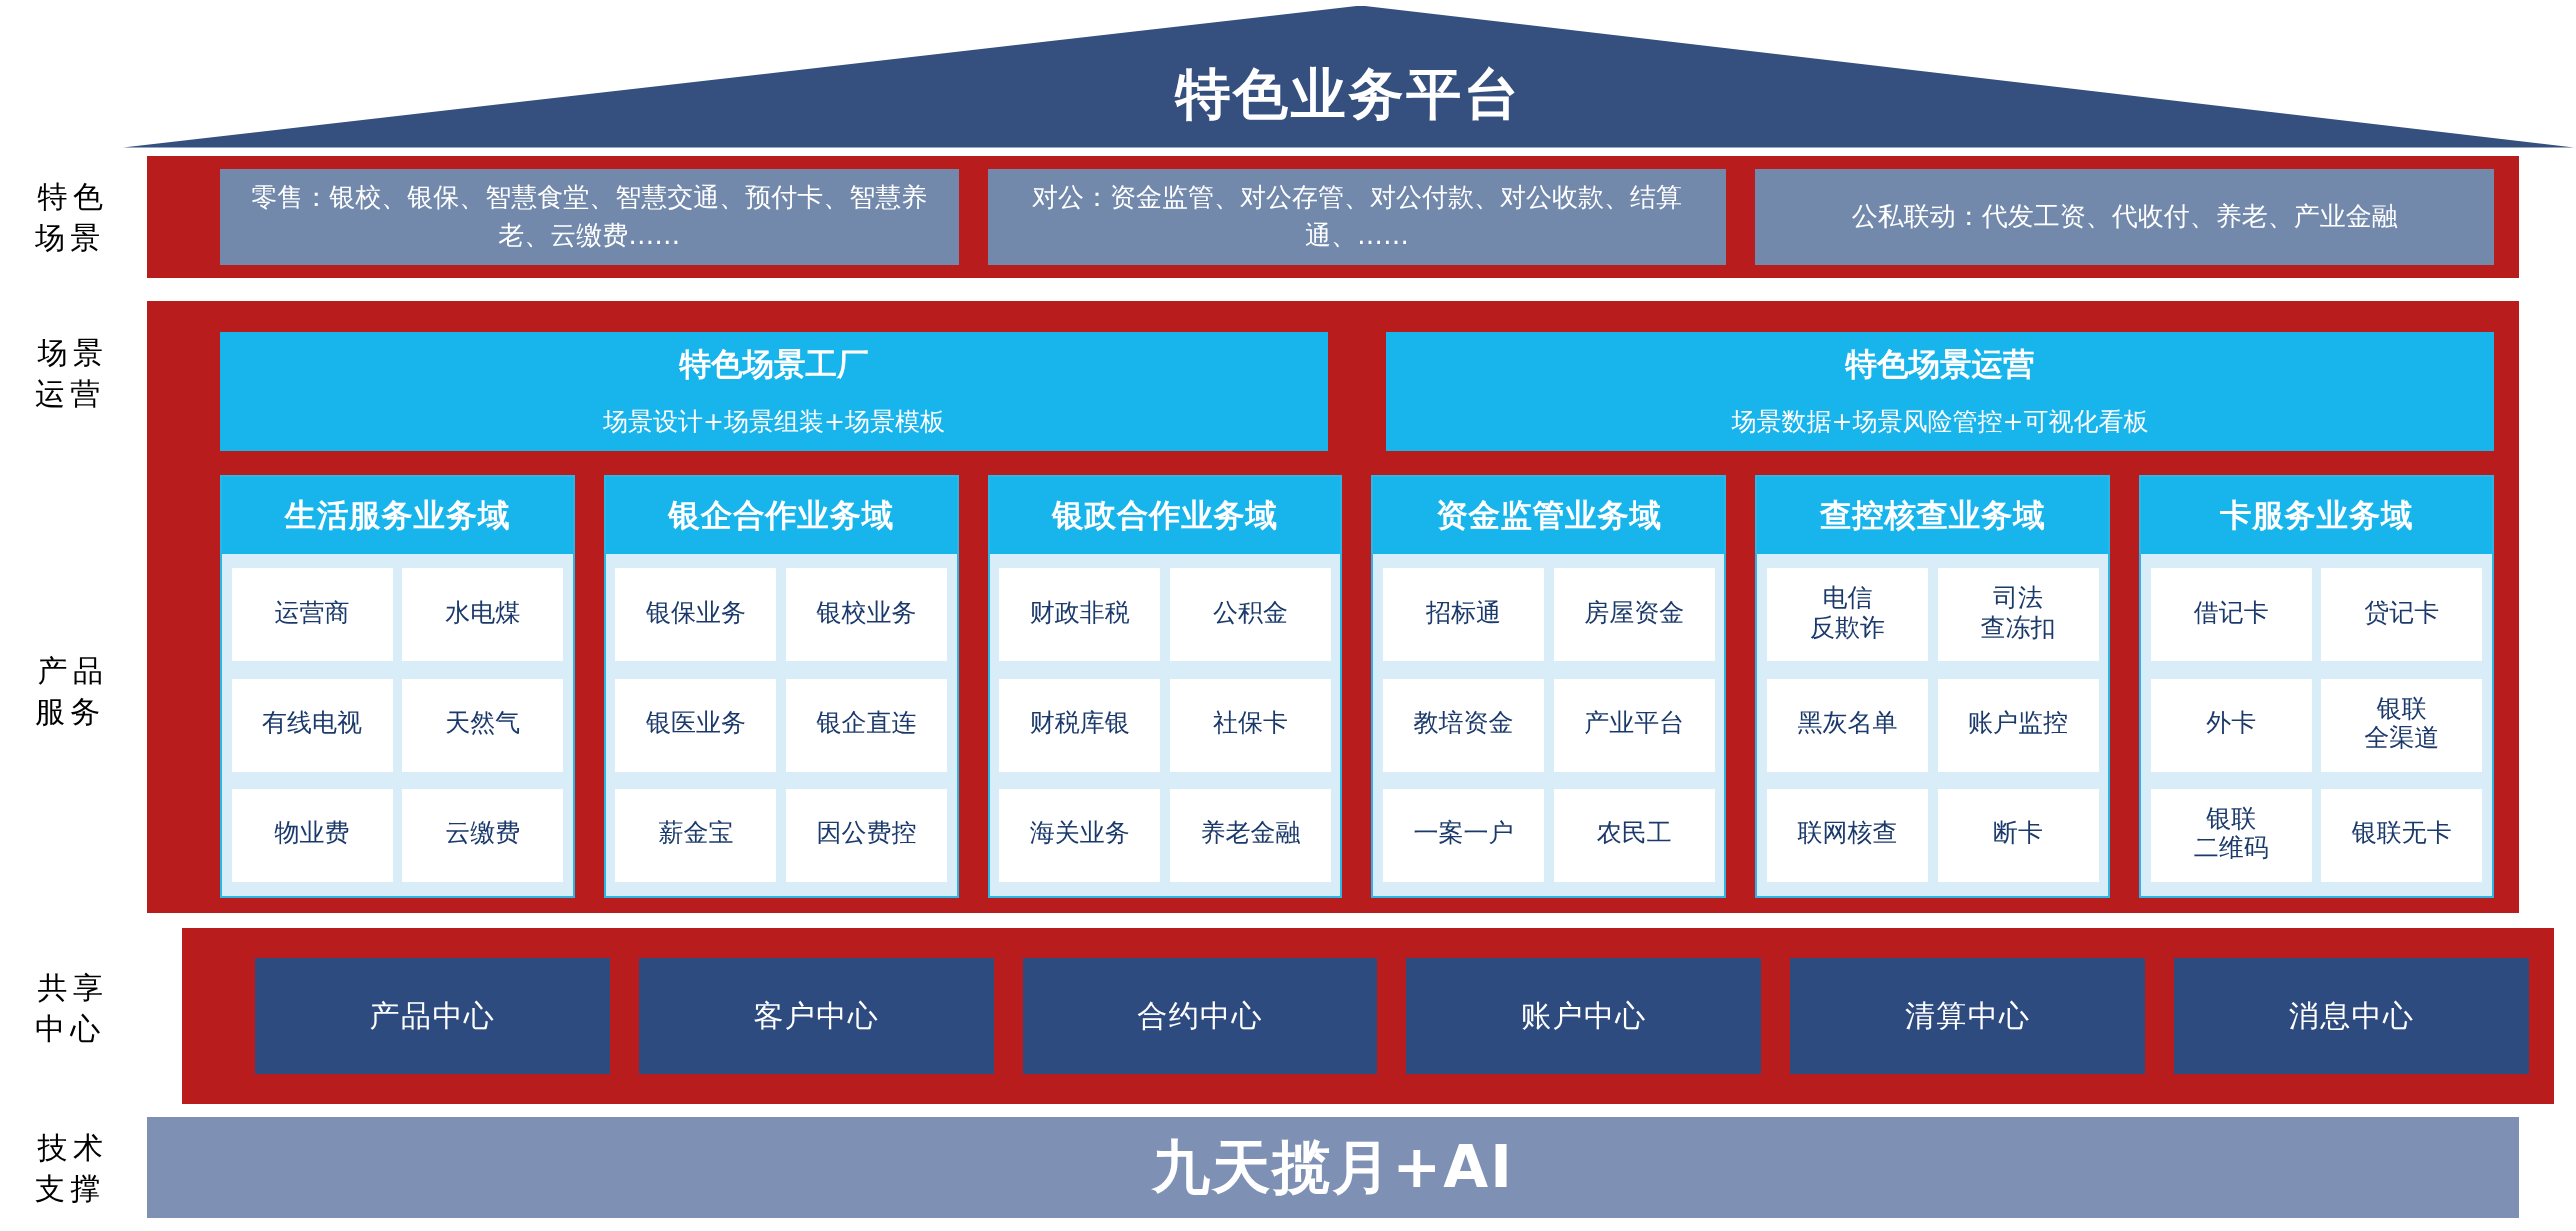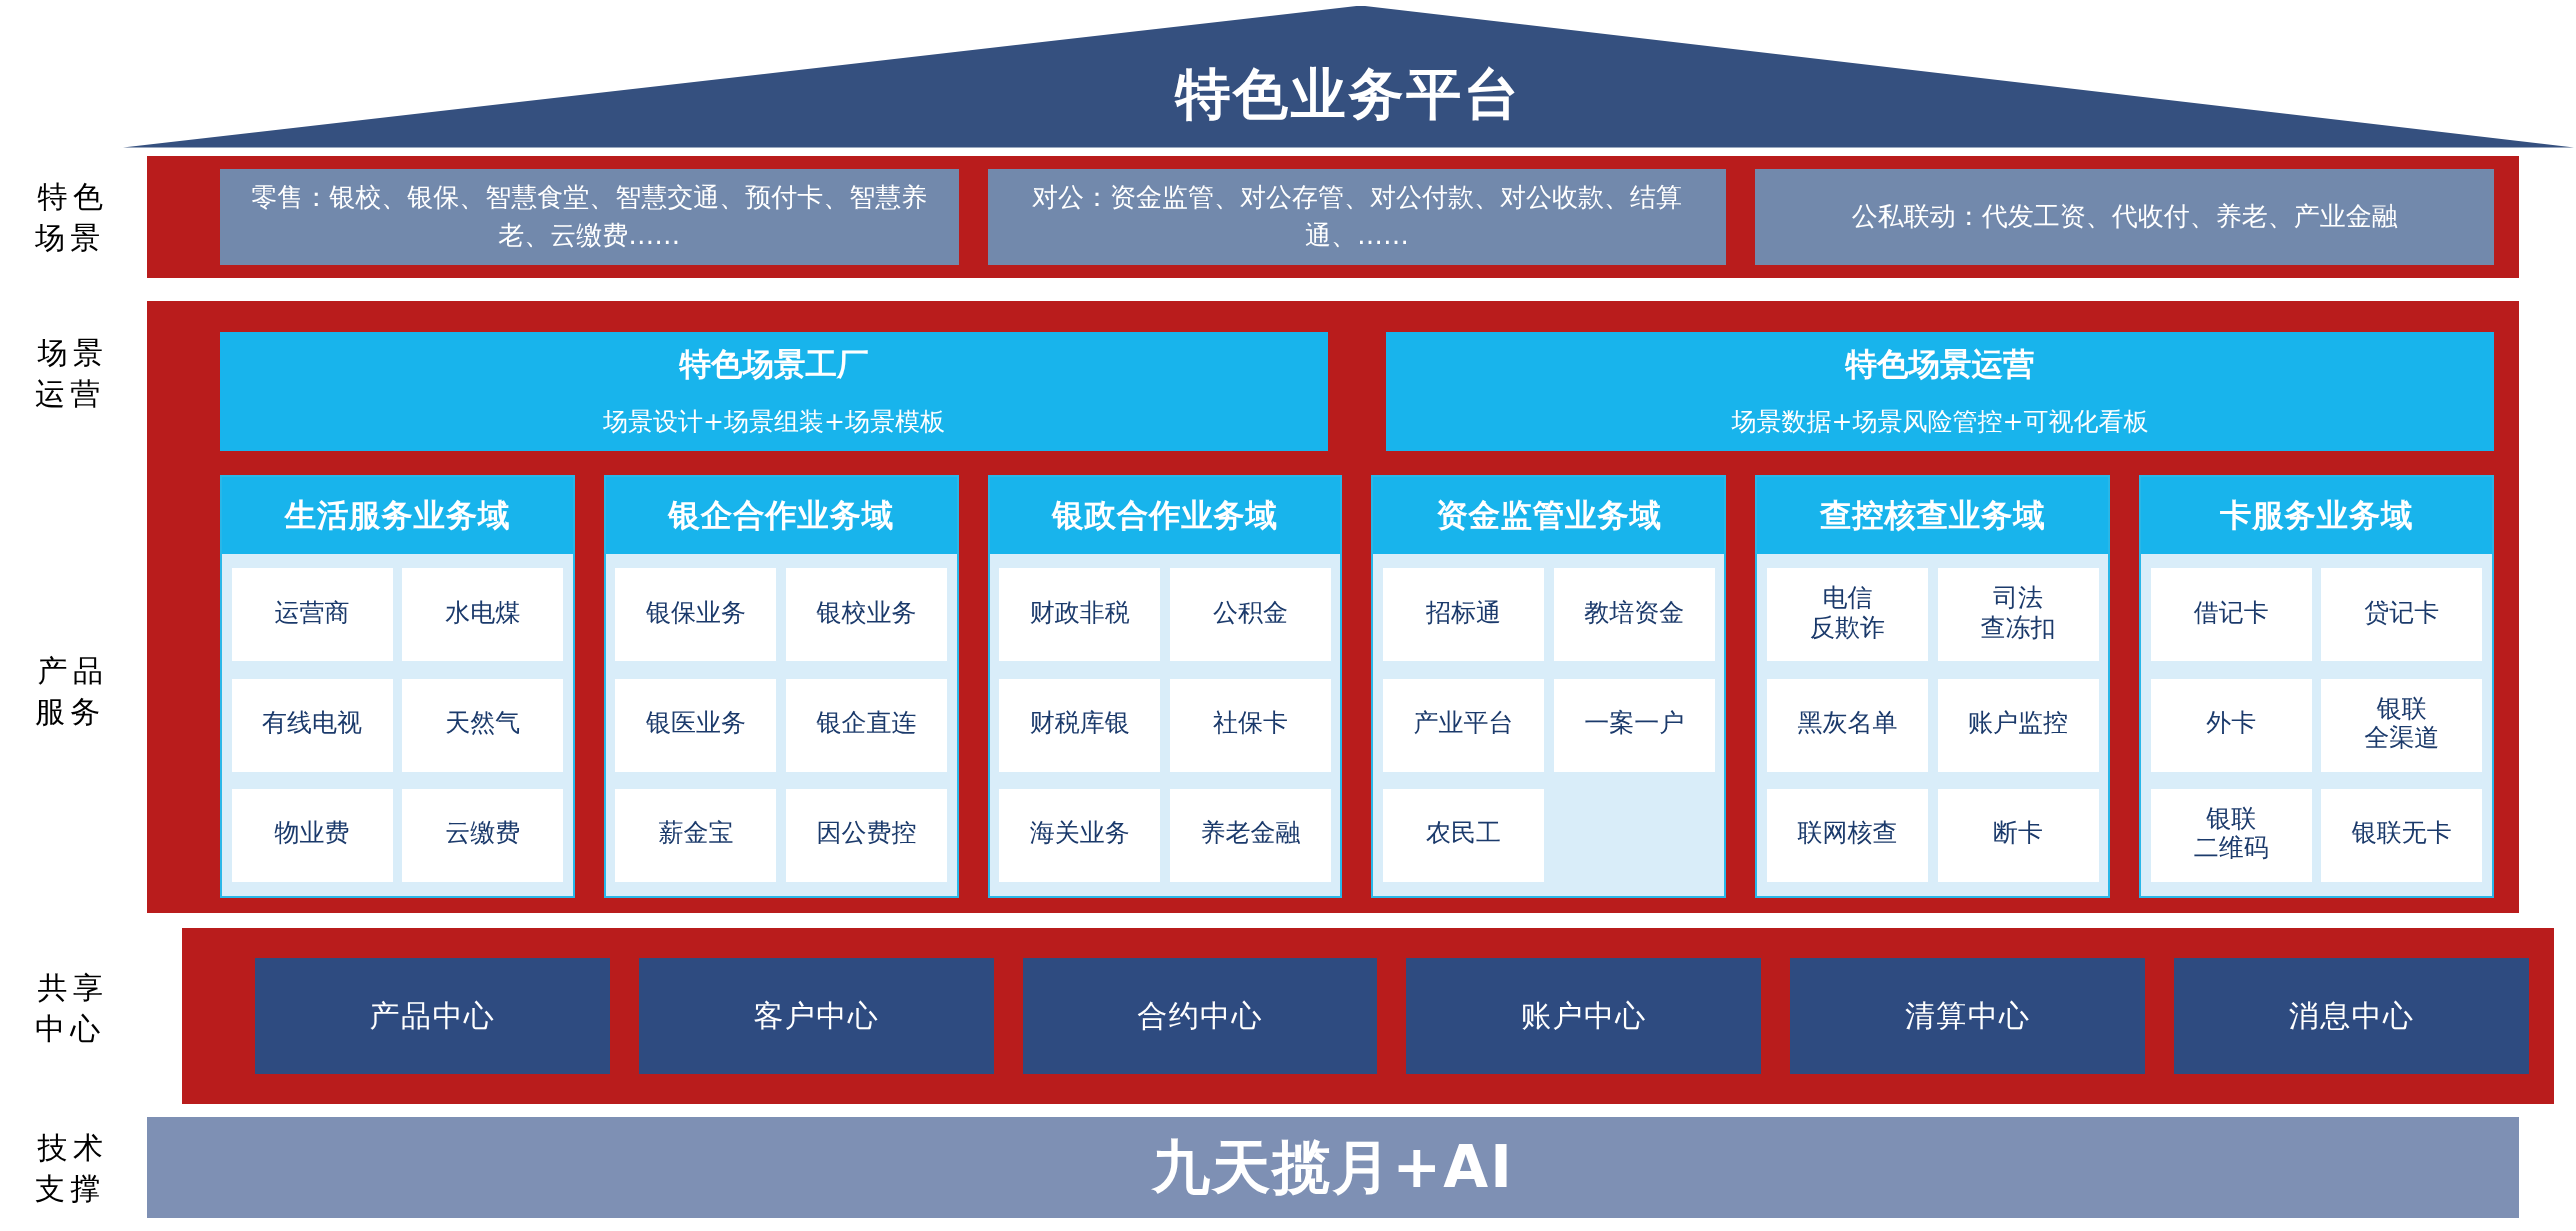--- a/index.html
+++ b/index.html
@@ -166,20 +166,21 @@
           <div class="cell">社保卡</div>
           <div class="cell">海关业务</div>
           <div class="cell">养老金融</div>
         </div>
       </div>
 
       <div class="domain-col">
         <div class="domain-header">资金监管业务域</div>
         <div class="domain-cells">
           <div class="cell">招标通</div>
+          <div class="cell">房屋资金</div>
           <div class="cell">教培资金</div>
           <div class="cell">产业平台</div>
           <div class="cell">一案一户</div>
           <div class="cell">农民工</div>
         </div>
       </div>
 
       <div class="domain-col">
         <div class="domain-header">查控核查业务域</div>
         <div class="domain-cells">

